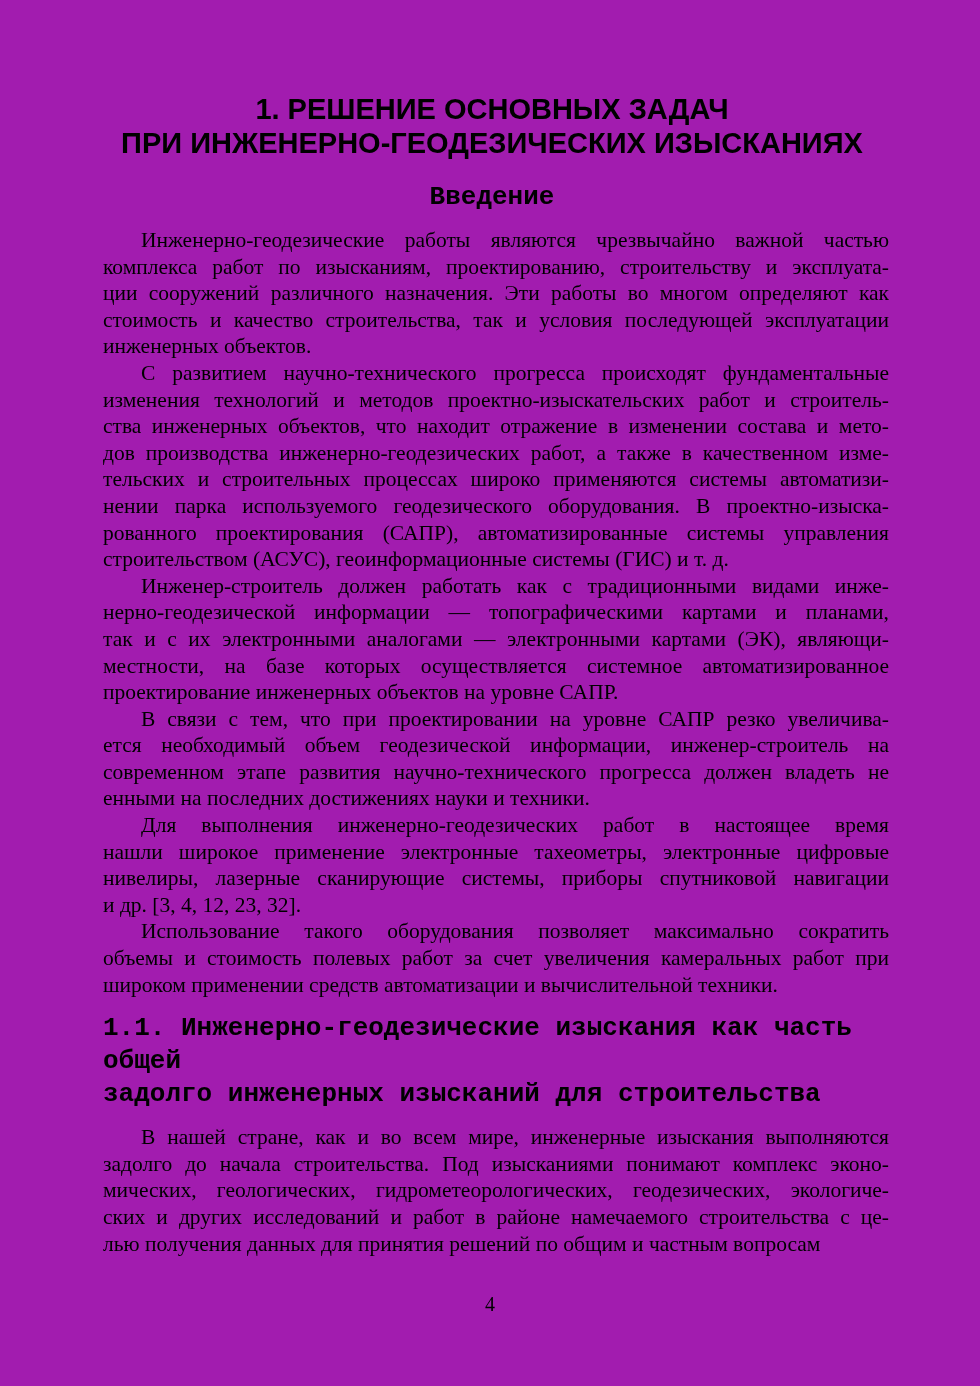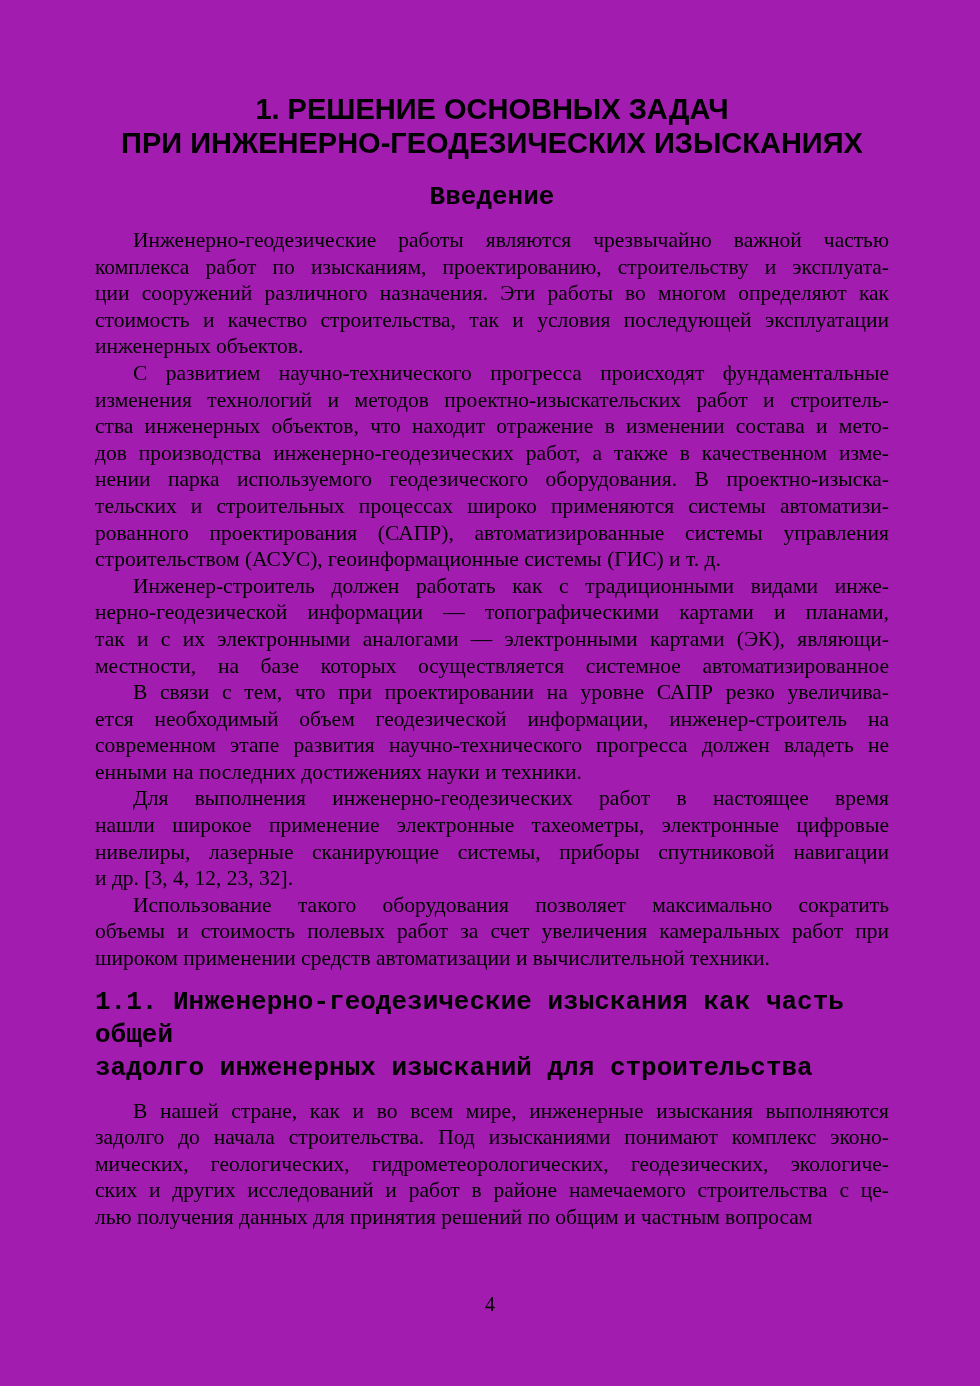--- a/index.html
+++ b/index.html
@@ -36,20 +36,21 @@
     font-size: 26px;
     line-height: 30px;
     text-align: center;
     margin: 22px 0 0 0;
   }
   .body-text {
     font-family: "Liberation Serif", "DejaVu Serif", serif;
     font-size: 21.5px;
     line-height: 26.6px;
     margin-top: 15px;
+    margin-left: 8px;
   }
   .para { margin: 0; }
   .line {
     text-align: justify;
     text-align-last: justify;
     white-space: normal;
   }
   .line.first { text-indent: 38px; }
   .line.last { text-align-last: left; }
   .section-heading {
@@ -91,31 +92,32 @@
         <div class="line">ции сооружений различного назначения. Эти работы во многом определяют как</div>
         <div class="line">стоимость и качество строительства, так и условия последующей эксплуатации</div>
         <div class="line last">инженерных объектов.</div>
       </div>
 
       <div class="para">
         <div class="line first">С развитием научно-технического прогресса происходят фундаментальные</div>
         <div class="line">изменения технологий и методов проектно-изыскательских работ и строитель-</div>
         <div class="line">ства инженерных объектов, что находит отражение в изменении состава и мето-</div>
         <div class="line">дов производства инженерно-геодезических работ, а также в качественном изме-</div>
+        <div class="line">тельских и строительных процессах широко применяются системы автоматизи-</div>
         <div class="line">нении парка используемого геодезического оборудования. В проектно-изыска-</div>
-        <div class="line">тельских и строительных процессах широко применяются системы автоматизи-</div>
         <div class="line">рованного проектирования (САПР), автоматизированные системы управления</div>
         <div class="line last">строительством (АСУС), геоинформационные системы (ГИС) и т. д.</div>
       </div>
 
       <div class="para">
         <div class="line first">Инженер-строитель должен работать как с традиционными видами инже-</div>
         <div class="line">нерно-геодезической информации — топографическими картами и планами,</div>
         <div class="line">так и с их электронными аналогами — электронными картами (ЭК), являющи-</div>
         <div class="line">местности, на базе которых осуществляется системное автоматизированное</div>
+        <div class="line last">проектирование инженерных объектов на уровне САПР.</div>
       </div>
 
       <div class="para">
         <div class="line first">В связи с тем, что при проектировании на уровне САПР резко увеличива-</div>
         <div class="line">ется необходимый объем геодезической информации, инженер-строитель на</div>
         <div class="line">современном этапе развития научно-технического прогресса должен владеть не</div>
         <div class="line last">енными на последних достижениях науки и техники.</div>
       </div>
 
       <div class="para">

